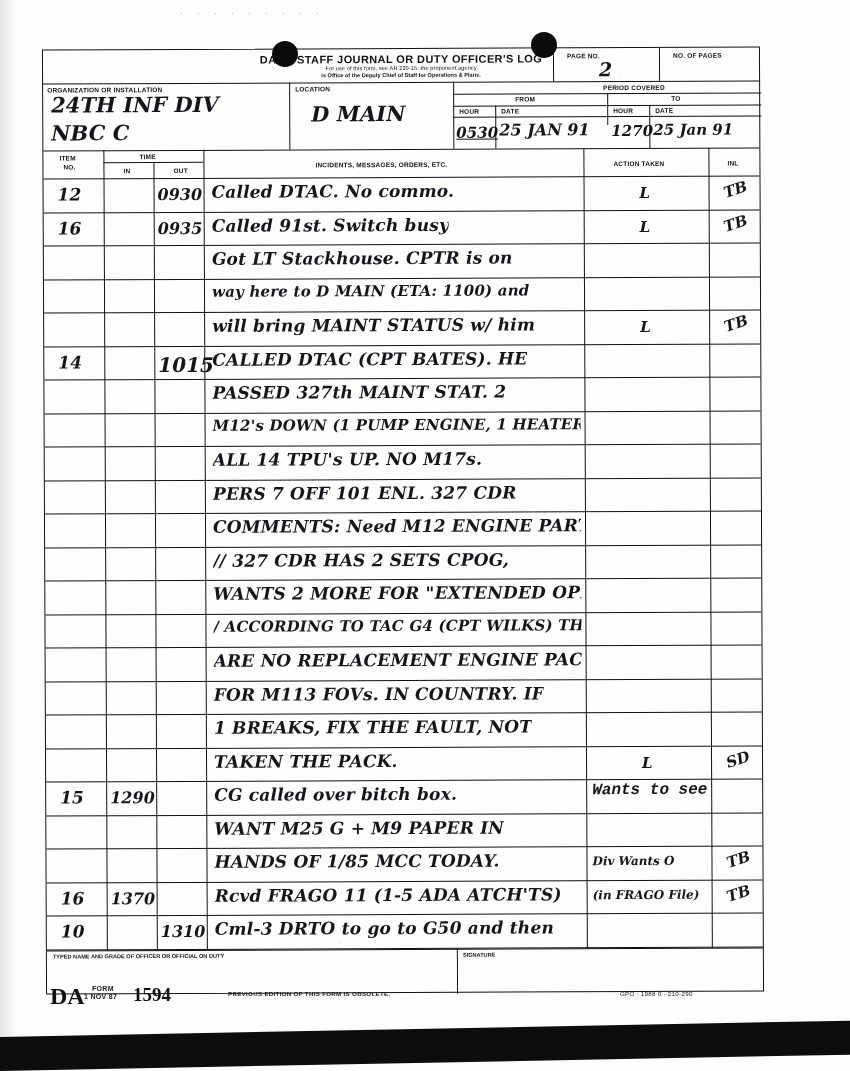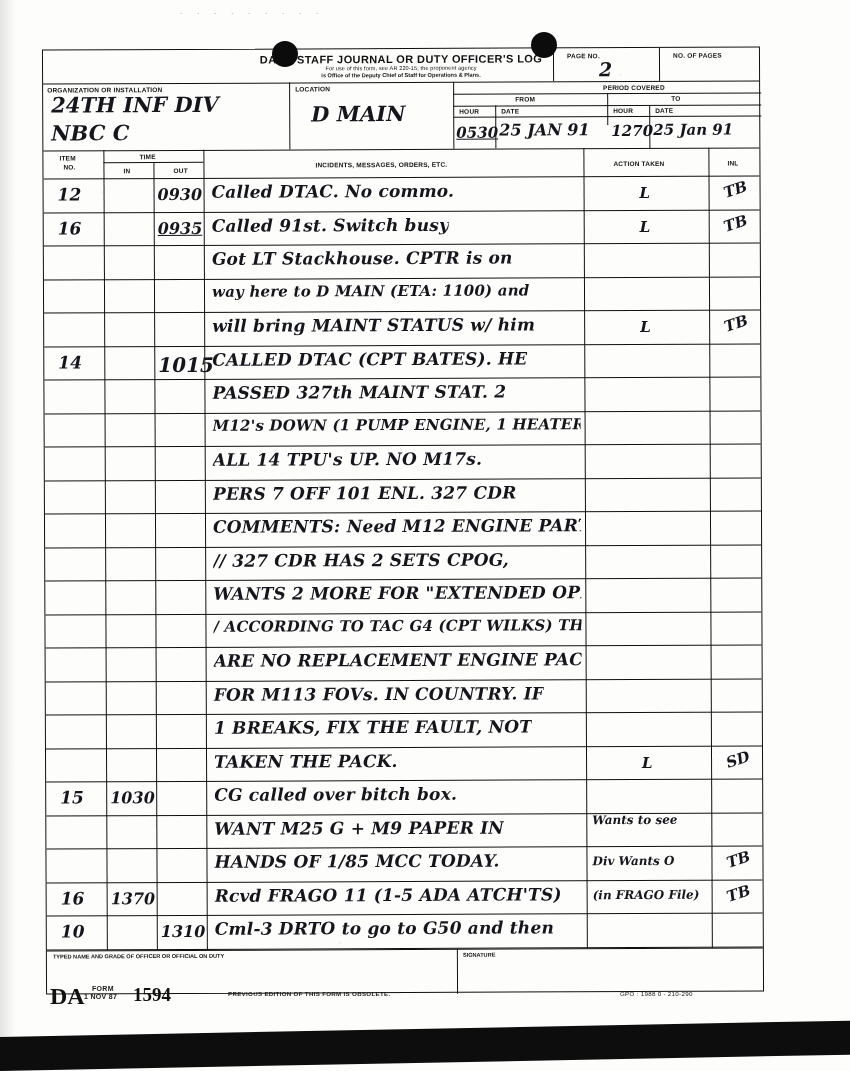--- a/index.html
+++ b/index.html
@@ -217,21 +217,21 @@
         <div class="hline" style="top: 161.5px;"></div>
         <div style="position: absolute; left: 0px; top: 128px; width: 100%; height: 33.5px;"></div>
         <div class="hw hw-b" style="left: 14px; top: 134px; font-size: 17px;">12</div>
         <div class="hw hw-b" style="left: 114px; top: 135px; font-size: 16px;">0930</div>
         <div class="hw hw-b" style="left: 168px; top: 132px; font-size: 17px; max-width: 368px; overflow: hidden; letter-spacing: 0.2px;">Called DTAC. No commo.</div>
         <div class="hw hw-b" style="left: 596px; top: 136px; font-size: 15px;">L</div>
         <div class="hw hw-b" style="left: 680px; top: 133px; font-size: 15px; transform: rotate(-18deg);">TB</div>
         <div class="hline" style="top: 195px;"></div>
         <div style="position: absolute; left: 0px; top: 161.5px; width: 100%; height: 33.5px;"></div>
         <div class="hw hw-b" style="left: 14px; top: 167.5px; font-size: 17px;">16</div>
-        <div class="hw hw-b" style="left: 114px; top: 168.5px; font-size: 16px; text-decoration: underline;">0935</div>
+        <div class="hw hw-b" style="left: 114px; top: 168.5px; font-size: 16px;">0935</div>
         <div class="hw hw-b" style="left: 168px; top: 165.5px; font-size: 17px; max-width: 368px; overflow: hidden; letter-spacing: 0.2px;">Called 91st. Switch busy</div>
         <div class="hw hw-b" style="left: 596px; top: 169.5px; font-size: 15px;">L</div>
         <div class="hw hw-b" style="left: 680px; top: 166.5px; font-size: 15px; transform: rotate(-18deg);">TB</div>
         <div class="hline" style="top: 228.5px;"></div>
         <div style="position: absolute; left: 0px; top: 195px; width: 100%; height: 33.5px;"></div>
         <div class="hw hw-b" style="left: 168px; top: 199px; font-size: 17px; max-width: 368px; overflow: hidden; letter-spacing: 0.2px;">Got LT Stackhouse. CPTR is on</div>
         <div class="hline" style="top: 262px;"></div>
         <div style="position: absolute; left: 0px; top: 228.5px; width: 100%; height: 33.5px;"></div>
         <div class="hw hw-b" style="left: 168px; top: 232.5px; font-size: 15px; max-width: 368px; overflow: hidden; letter-spacing: 0.2px;">way here to D MAIN (ETA: 1100) and</div>
         <div class="hline" style="top: 295.5px;"></div>
@@ -278,26 +278,26 @@
         <div style="position: absolute; left: 0px; top: 664px; width: 100%; height: 33.5px;"></div>
         <div class="hw hw-b" style="left: 168px; top: 668px; font-size: 17px; max-width: 368px; overflow: hidden; letter-spacing: 0.2px;">1 BREAKS, FIX THE FAULT, NOT</div>
         <div class="hline" style="top: 731px;"></div>
         <div style="position: absolute; left: 0px; top: 697.5px; width: 100%; height: 33.5px;"></div>
         <div class="hw hw-b" style="left: 168px; top: 701.5px; font-size: 17px; max-width: 368px; overflow: hidden; letter-spacing: 0.2px;">TAKEN THE PACK.</div>
         <div class="hw hw-b" style="left: 596px; top: 705.5px; font-size: 15px;">L</div>
         <div class="hw hw-b" style="left: 680px; top: 702.5px; font-size: 15px; transform: rotate(-18deg);">SD</div>
         <div class="hline" style="top: 764.5px;"></div>
         <div style="position: absolute; left: 0px; top: 731px; width: 100%; height: 33.5px;"></div>
         <div class="hw hw-b" style="left: 14px; top: 737px; font-size: 17px;">15</div>
-        <div class="hw hw-b" style="left: 64px; top: 738px; font-size: 16px;">1030</div>
+        <div class="hw hw-b" style="left: 64px; top: 738px; font-size: 16px;">1290</div>
         <div class="hw hw-b" style="left: 168px; top: 735px; font-size: 17px; max-width: 368px; overflow: hidden; letter-spacing: 0.2px;">CG called over bitch box.</div>
         <div class="hline" style="top: 798px;"></div>
         <div style="position: absolute; left: 0px; top: 764.5px; width: 100%; height: 33.5px;"></div>
         <div class="hw hw-b" style="left: 168px; top: 768.5px; font-size: 17px; max-width: 368px; overflow: hidden; letter-spacing: 0.2px;">WANT M25 G + M9 PAPER IN</div>
-        <div class="hw hw-b" style="left: 546px; top: 765px; font-size: 12px;">Wants to see</div>
+        <div class="hw hw-b" style="left: 546px; top: 733px; font-size: 16px; font-family: Liberation Mono, monospace;">Wants to see</div>
         <div class="hline" style="top: 831.5px;"></div>
         <div style="position: absolute; left: 0px; top: 798px; width: 100%; height: 33.5px;"></div>
         <div class="hw hw-b" style="left: 168px; top: 802px; font-size: 17px; max-width: 368px; overflow: hidden; letter-spacing: 0.2px;">HANDS OF 1/85 MCC TODAY.</div>
         <div class="hw hw-b" style="left: 546px; top: 806px; font-size: 12px;">Div Wants O</div>
         <div class="hw hw-b" style="left: 680px; top: 803px; font-size: 15px; transform: rotate(-18deg);">TB</div>
         <div class="hline" style="top: 865px;"></div>
         <div style="position: absolute; left: 0px; top: 831.5px; width: 100%; height: 33.5px;"></div>
         <div class="hw hw-b" style="left: 14px; top: 837.5px; font-size: 17px;">16</div>
         <div class="hw hw-b" style="left: 64px; top: 838.5px; font-size: 16px;">1370</div>
         <div class="hw hw-b" style="left: 168px; top: 835.5px; font-size: 17px; max-width: 368px; overflow: hidden; letter-spacing: 0.2px;">Rcvd FRAGO 11 (1-5 ADA ATCH'TS)</div>

